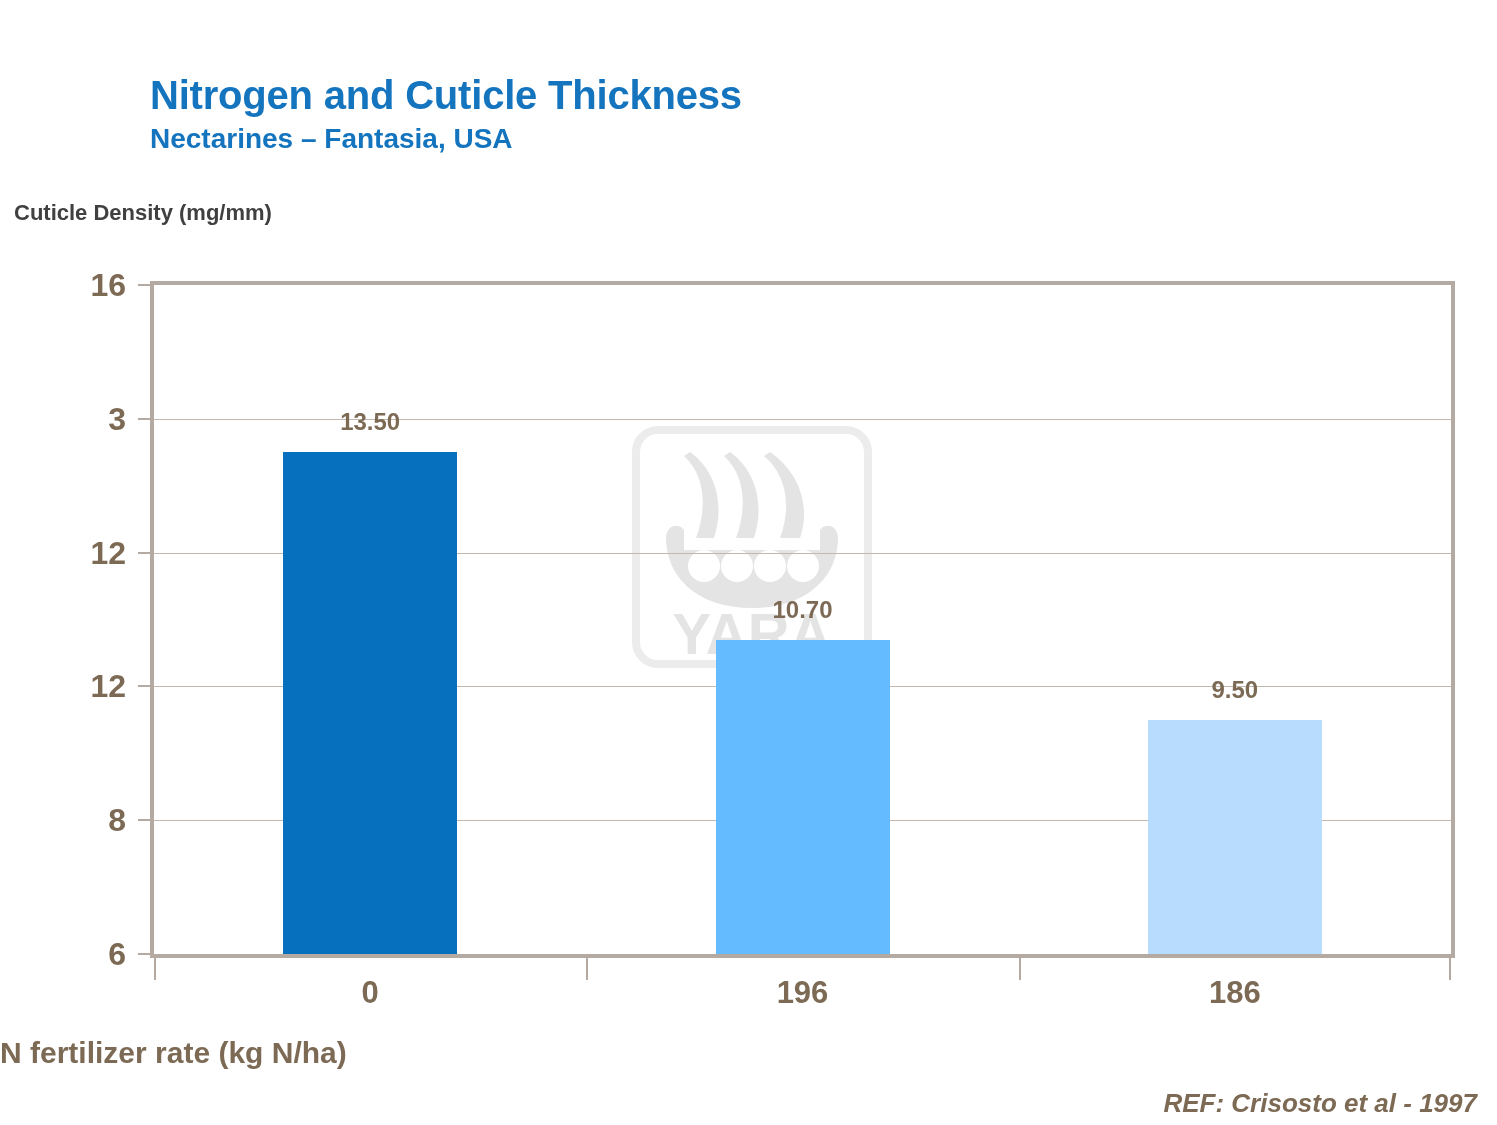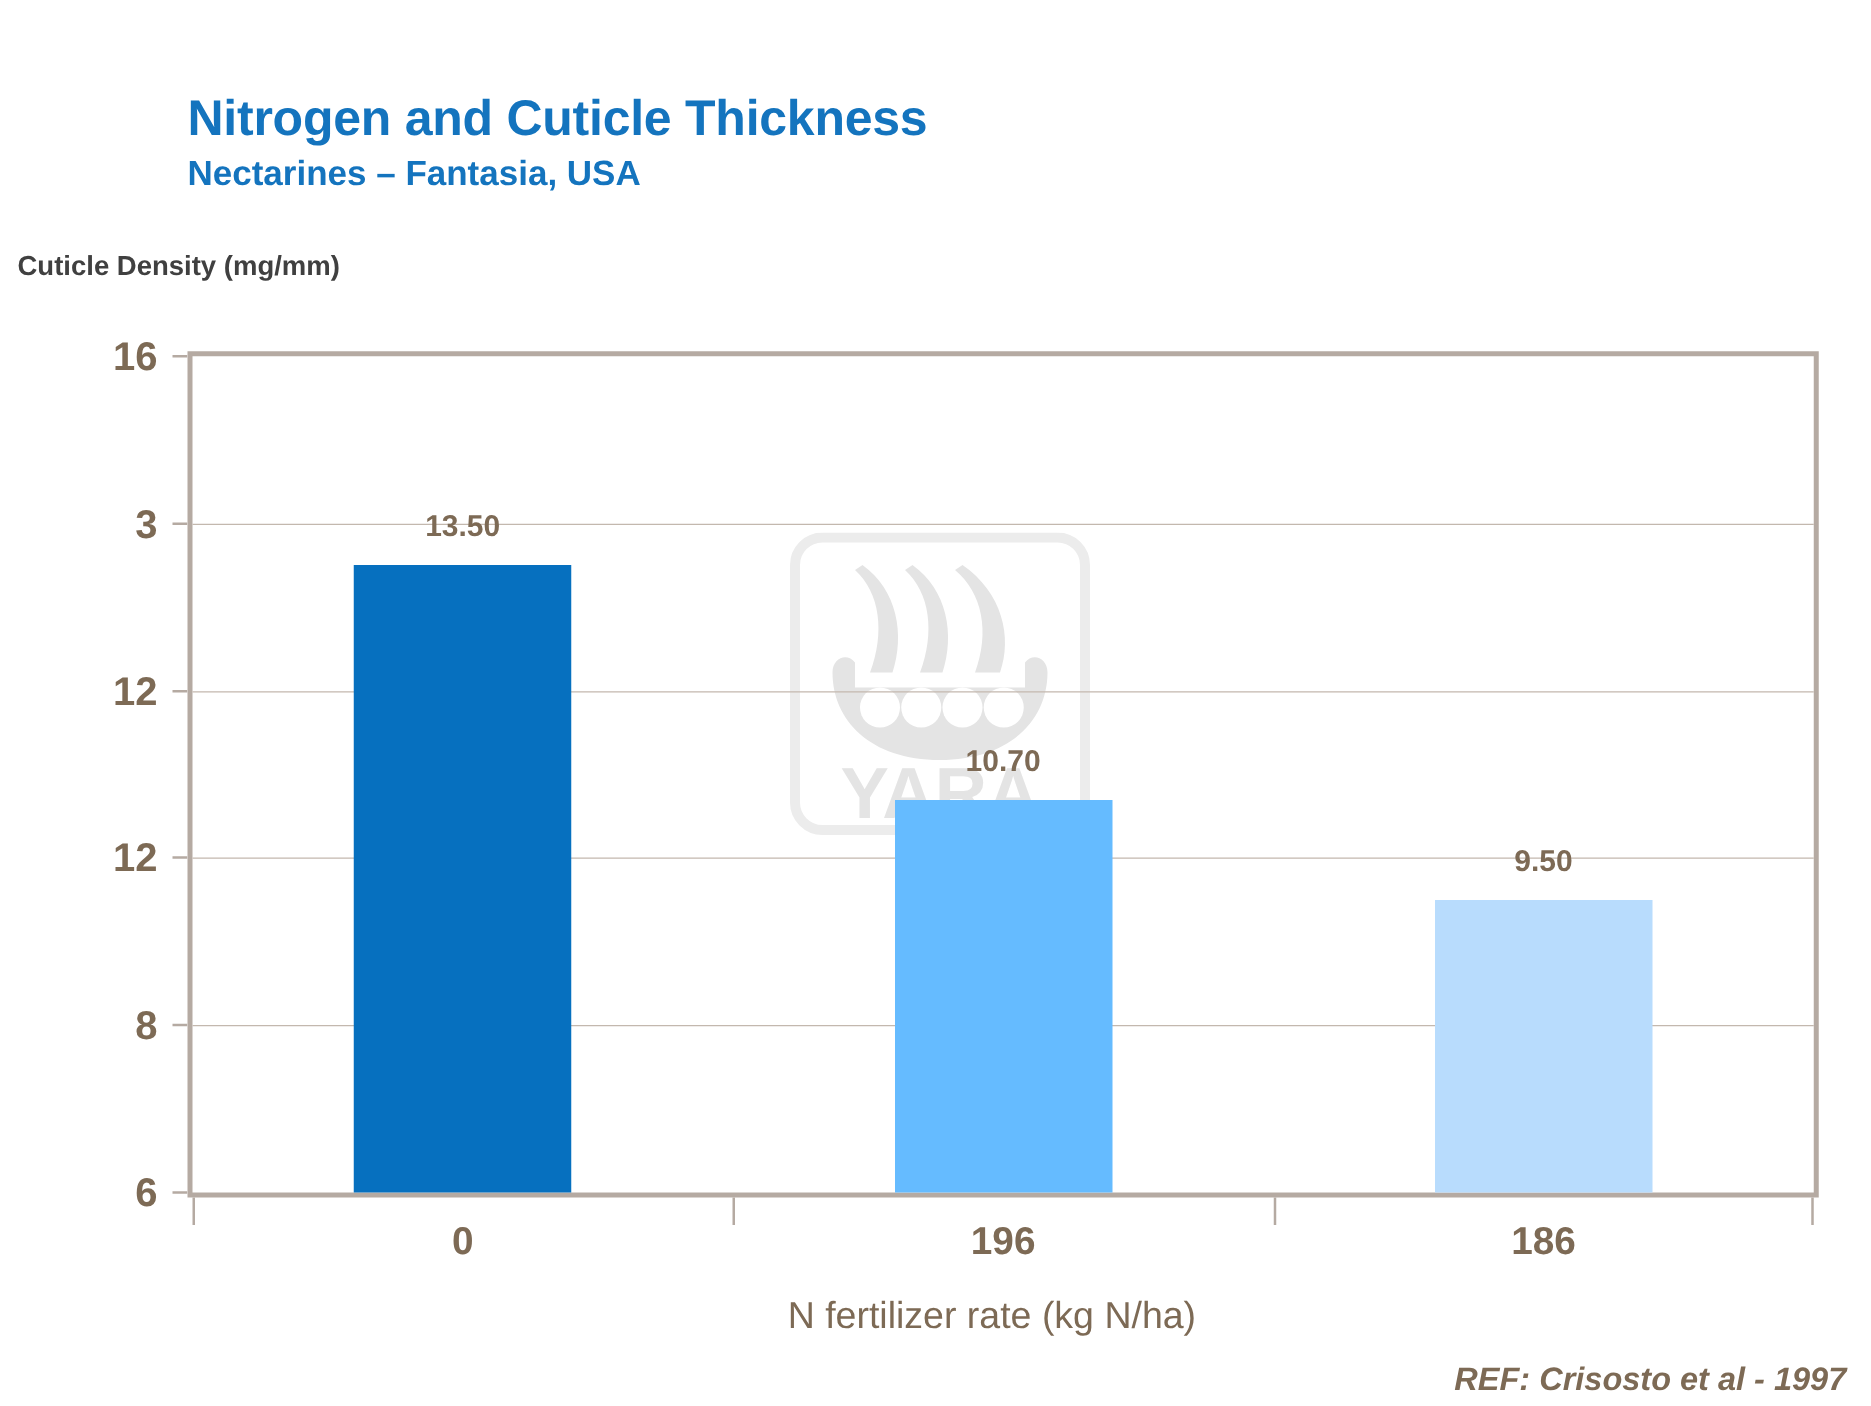--- a/index.html
+++ b/index.html
@@ -47,25 +47,24 @@
     font-weight: bold;
     color: #404040;
     white-space: nowrap;
   }
 
   #x-axis-title {
     position: absolute;
     left: 0;
     right: 0;
     top: 1036px;
-    text-align: center;
+    text-align: left;
     font-size: 30px;
-    font-weight: normal;
-    color: #7d6a55;
-    padding-left: 90px;
+    font-weight: bold;
+    color: #7d6a55;
   }
 
   #reference-note {
     position: absolute;
     right: 20px;
     top: 1088px;
     font-size: 26px;
     font-weight: bold;
     font-style: italic;
     color: #7d6a55;

